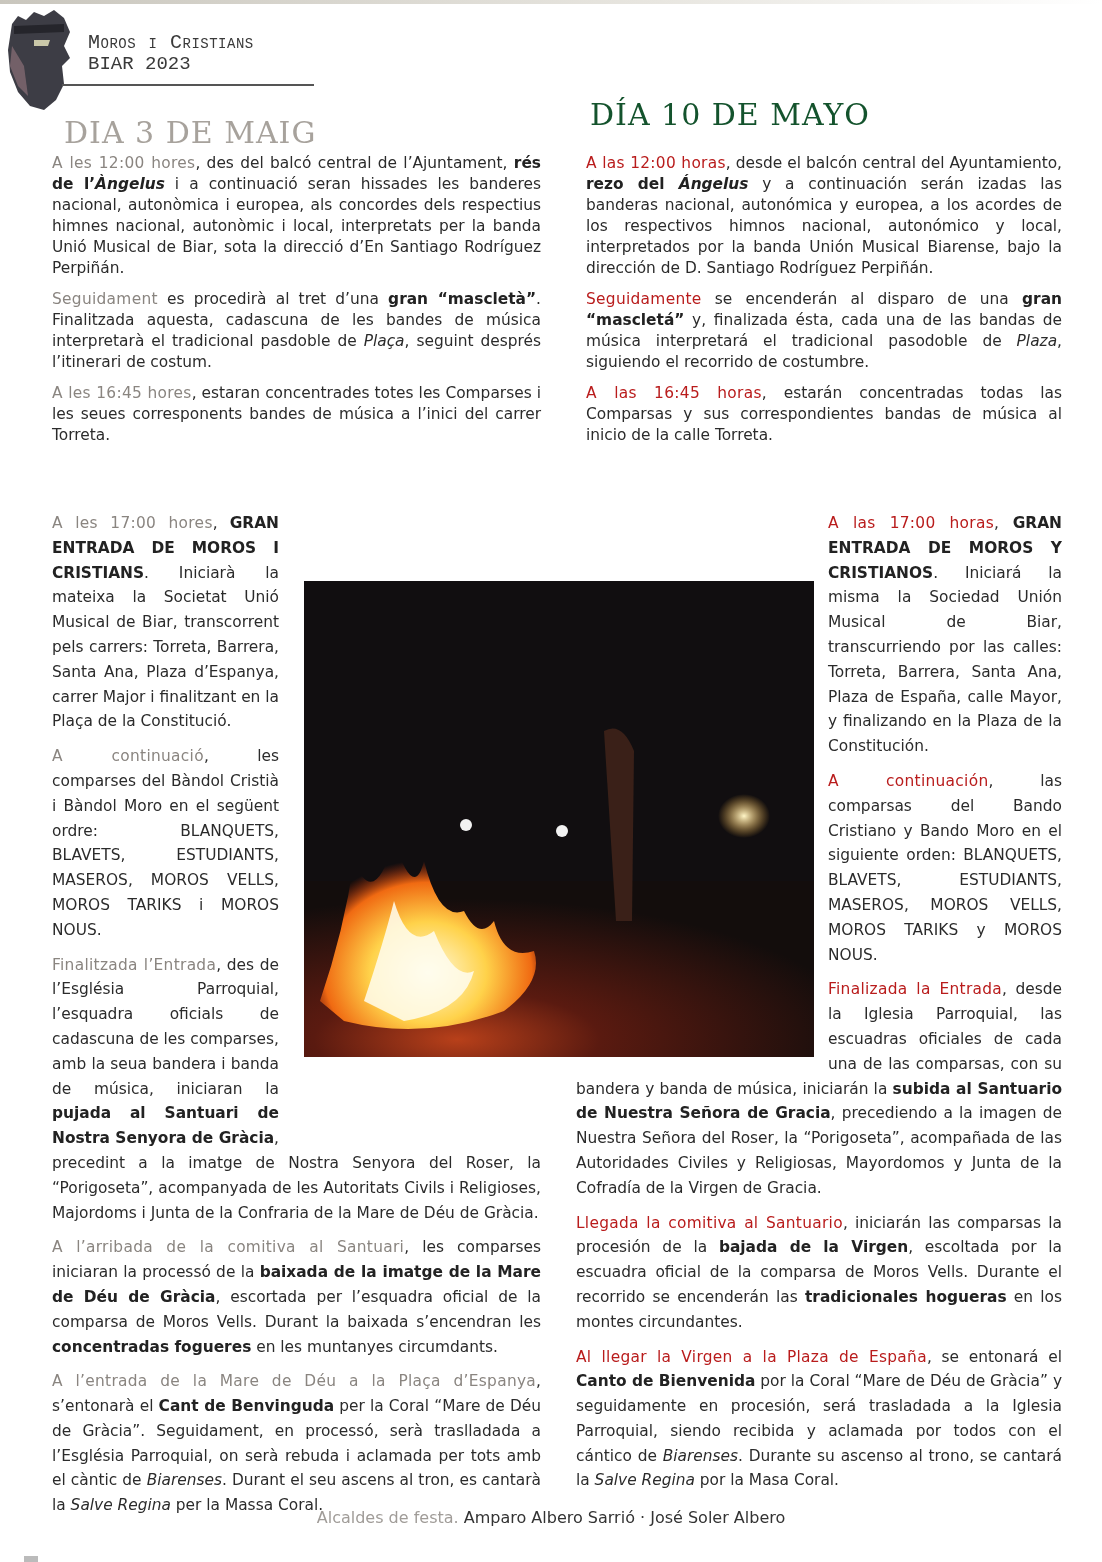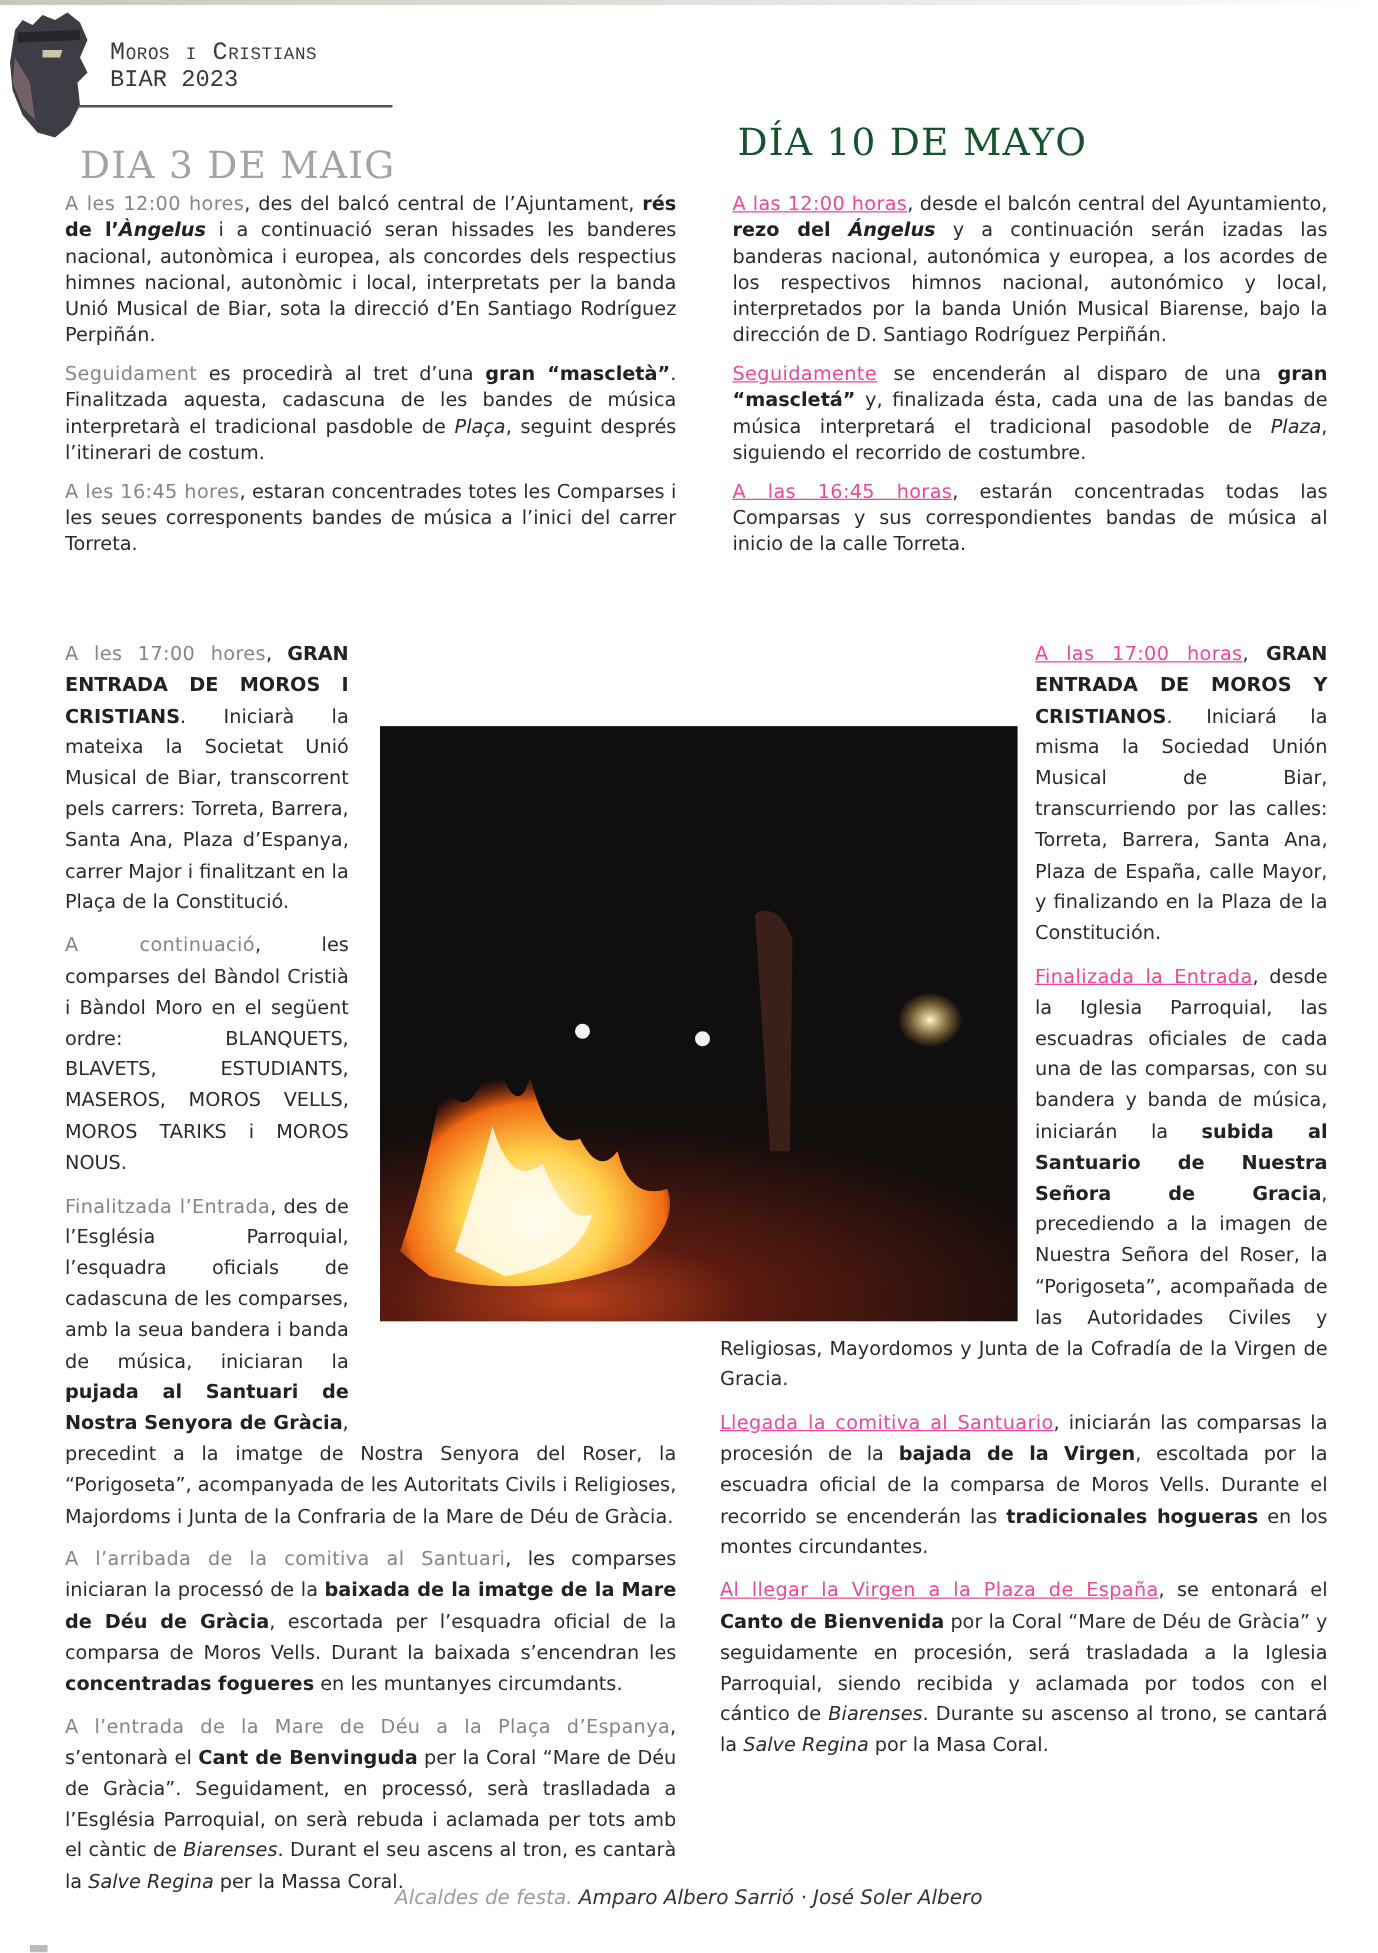--- a/index.html
+++ b/index.html
@@ -14,32 +14,32 @@
   .brand .l2 { font-size:19px; line-height:21px; }
   .brand-rule { position:absolute; left:62px; top:84px; width:252px; height:2px; background:#555; }
 
   .heading { position:absolute; font-family:"DejaVu Serif", serif; font-size:30px; letter-spacing:1px; }
   .h-ca { left:64px; top:115px; color:#a7a29c; }
   .h-es { left:590px; top:97px; color:#14532d; }
 
   .col { position:absolute; font-size:15.4px; line-height:21px; text-align:justify; hyphens:manual; }
   .col p { margin:0 0 10px 0; }
   .lead-ca { color:#8a8580; letter-spacing:0.3px; }
-  .lead-es { color:#ec4899; letter-spacing:0.3px;text-decoration:underline; }
+  .lead-es { color:#b91c1c; letter-spacing:0.3px; }
   b { font-weight:bold; color:#222; }
   i { font-style:italic; }
 
   .photo { position:absolute; left:304px; top:581px; width:510px; height:476px; background:#110d0c; overflow:hidden; }
   .photo svg { width:100%; height:100%; display:block; }
 
   
   .block { position:absolute; font-size:15.4px; line-height:24.8px; text-align:justify; }
   .block p { margin:0 0 10px 0; }
 
-  .footer { position:absolute; left:0; width:1102px; top:1508px; text-align:center; font-size:16px; font-style:italic; color:#333; }
+  .footer { position:absolute; left:0; width:1102px; top:1508px; text-align:center; font-size:16px; color:#333; }
   .footer .lab { color:#a09c98; }
   .corner { position:absolute; left:24px; top:1556px; width:14px; height:6px; background:#bbb; }
 </style>
 </head>
 <body>
 
 <div class="topstrip"></div>
 
 <div class="logo">
   <svg viewBox="0 0 70 108" width="70" height="108">
@@ -76,20 +76,21 @@
 
 <div class="col" style="left:586px; top:153px; width:476px;">
   <p><span class="lead-es">A las 12:00 horas</span><span>, desde el balcón central del Ayuntamiento, </span><b>rezo del </b><b><i>Ángelus</i></b><span> y a continuación serán izadas las banderas nacional, autonómica y europea, a los acordes de los respectivos himnos nacional, autonómico y local, interpretados por la banda Unión Musical Biarense, bajo la dirección de D. Santiago Rodríguez Perpiñán.</span></p>
   <p><span class="lead-es">Seguidamente</span><span> se encenderán al disparo de una </span><b>gran “mascletá”</b><span> y, finalizada ésta, cada una de las bandas de música interpretará el tradicional pasodoble de </span><i>Plaza</i><span>, siguiendo el recorrido de costumbre.</span></p>
   <p><span class="lead-es">A las 16:45 horas</span><span>, estarán concentradas todas las Comparsas y sus correspondientes bandas de música al inicio de la calle Torreta.</span></p>
 </div>
 
 <div class="block" style="left:576px; top:511px; width:486px;">
   <div style="float:left; width:252px; height:496px; margin-top:50px;"></div>
   <p><span class="lead-es">A las 17:00 horas</span><span>, </span><b>GRAN ENTRADA DE MOROS Y CRISTIANOS</b><span>. Iniciará la misma la Sociedad Unión Musical de Biar, transcurriendo por las calles: Torreta, Barrera, Santa Ana, Plaza de España, calle Mayor, y finalizando en la Plaza de la Constitución.</span></p>
+  <p><span class="lead-es">A continuación</span><span>, las comparsas del Bando Cristiano y Bando Moro en el siguiente orden: BLANQUETS, BLAVETS, ESTUDIANTS, MASEROS, MOROS VELLS, MOROS TARIKS y MOROS NOUS.</span></p>
   <p><span class="lead-es">Finalizada la Entrada</span><span>, desde la Iglesia Parroquial, las escuadras oficiales de cada una de las comparsas, con su bandera y banda de música, iniciarán la </span><b>subida al Santuario de Nuestra Señora de Gracia</b><span>, precediendo a la imagen de Nuestra Señora del Roser, la “Porigoseta”, acompañada de las Autoridades Civiles y Religiosas, Mayordomos y Junta de la Cofradía de la Virgen de Gracia.</span></p>
   <p><span class="lead-es">Llegada la comitiva al Santuario</span><span>, iniciarán las comparsas la procesión de la </span><b>bajada de la Virgen</b><span>, escoltada por la escuadra oficial de la comparsa de Moros Vells. Durante el recorrido se encenderán las </span><b>tradicionales hogueras</b><span> en los montes circundantes.</span></p>
   <p><span class="lead-es">Al llegar la Virgen a la Plaza de España</span><span>, se entonará el </span><b>Canto de Bienvenida</b><span> por la Coral “Mare de Déu de Gràcia” y seguidamente en procesión, será trasladada a la Iglesia Parroquial, siendo recibida y aclamada por todos con el cántico de </span><i>Biarenses</i><span>. Durante su ascenso al trono, se cantará la </span><i>Salve Regina</i><span> por la Masa Coral.</span></p>
 </div>
 
 <div class="photo">
   <svg viewBox="0 0 510 476" preserveAspectRatio="none">
     <defs>
       <radialGradient id="ground" cx="30%" cy="90%" r="80%">
         <stop offset="0" stop-color="#b8401a"></stop>

